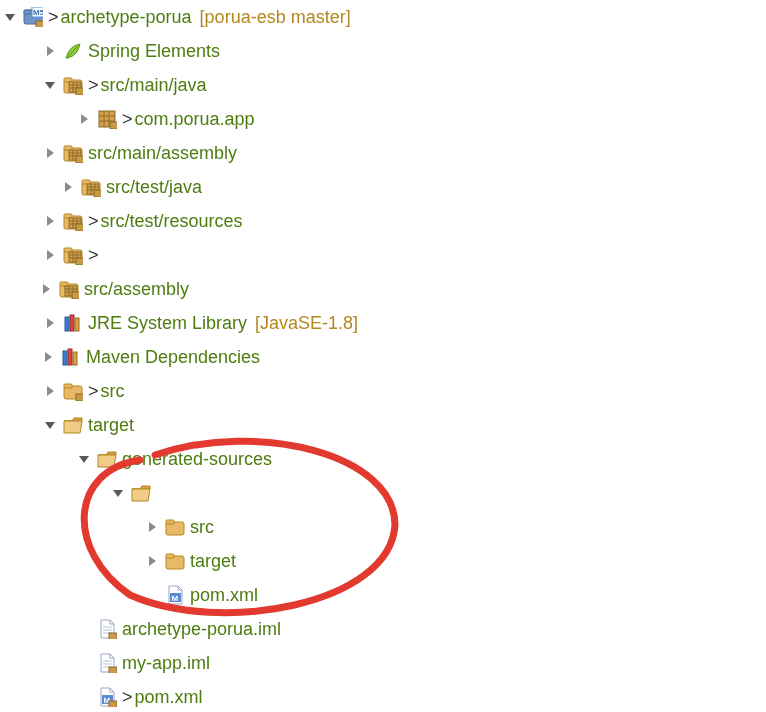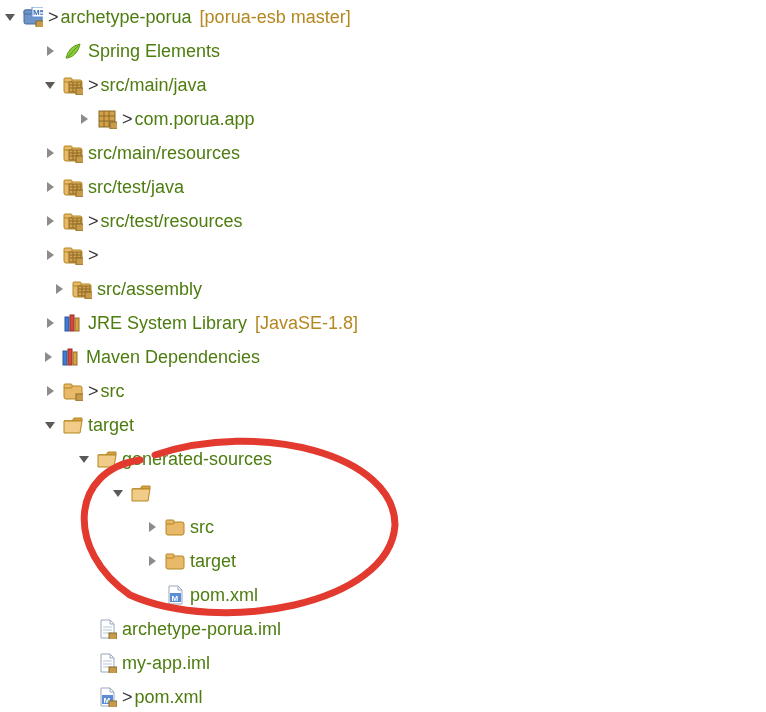--- a/index.html
+++ b/index.html
@@ -211,24 +211,24 @@
     <span class="arrow">
         <svg>
           <use href="#arr-right"></use>
         </svg>
       </span>
     <span class="icon">
         <svg>
           <use href="#ico-pkg-ov"></use>
         </svg>
       </span>
-    <span class="label">src/main/resources</span>
-  </div>
-
-  <div class="node" style="padding-left:42px">
+    <span class="label">src/main/assembly</span>
+  </div>
+
+  <div class="node" style="padding-left:60px">
     <span class="arrow">
         <svg>
           <use href="#arr-right"></use>
         </svg>
       </span>
     <span class="icon">
         <svg>
           <use href="#ico-pkg-ov"></use>
         </svg>
       </span>
@@ -257,21 +257,21 @@
         </svg>
       </span>
     <span class="icon">
         <svg>
           <use href="#ico-pkg-ov"></use>
         </svg>
       </span>
     <span class="prefix">&gt;</span>
   </div>
 
-  <div class="node" style="padding-left:51px">
+  <div class="node" style="padding-left:38px">
     <span class="arrow">
         <svg>
           <use href="#arr-right"></use>
         </svg>
       </span>
     <span class="icon">
         <svg>
           <use href="#ico-pkg-ov"></use>
         </svg>
       </span>

